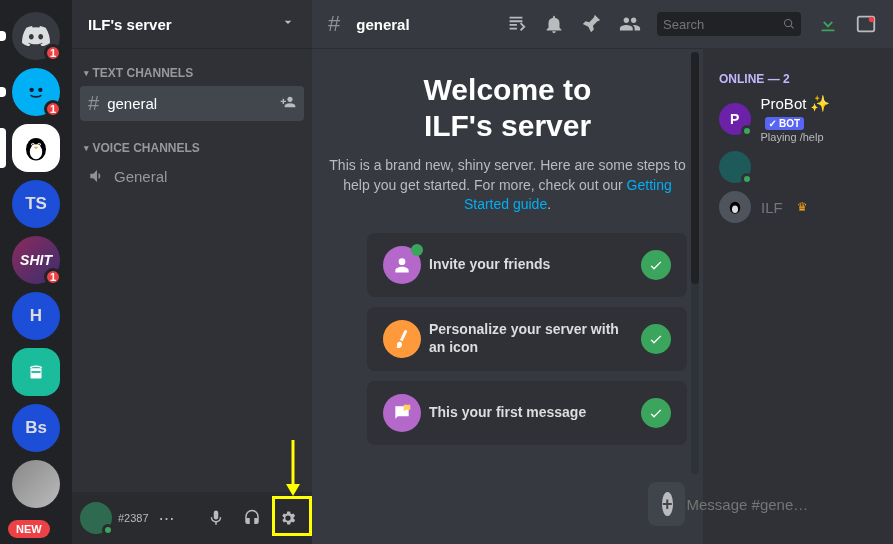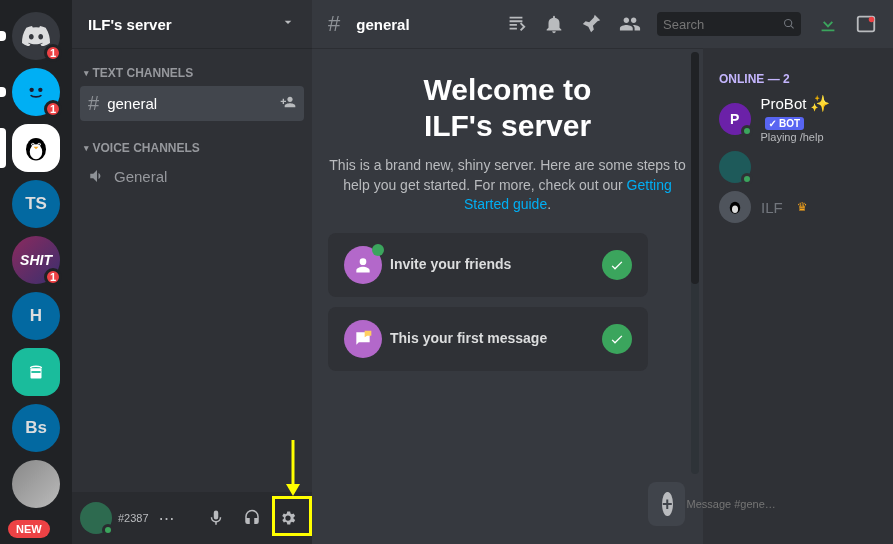--- a/index.html
+++ b/index.html
@@ -1,21 +1,21 @@
 <!DOCTYPE html>
 <html><head>
 <meta charset="utf-8">
 <style>
 * { margin:0; padding:0; box-sizing:border-box; font-family:"gg sans","Helvetica Neue",Arial,sans-serif; }
 body { width:893px; height:544px; background:#36393f; color:#dcddde; overflow:hidden; position:relative; }
 .app { display:flex; height:100%; }
 
 
 .rail { width:72px; background:#202225; display:flex; flex-direction:column; align-items:center; padding-top:12px; gap:8px; position:relative; }
-.rail-item { width:48px; height:48px; border-radius:24px; background:#0369a1; display:flex; align-items:center; justify-content:center; font-size:17px; font-weight:600; color:#dcddde; cursor:pointer; position:relative; }
+.rail-item { width:48px; height:48px; border-radius:24px; background:#1d4ed8; display:flex; align-items:center; justify-content:center; font-size:17px; font-weight:600; color:#dcddde; cursor:pointer; position:relative; }
 .rail-item.home { background:#36393f; }
 .rail-item.home svg { width:28px; height:20px; }
 .rail-item.blue { background:#00aff4; }
 .rail-item.white { background:#fff; }
 .rail-item.shit { background:linear-gradient(135deg,#8b2a5e,#3a2f6e); color:#fff; font-size:14px; font-weight:700; }
 .rail-item.teal { background:#1abc9c; border-radius:16px; }
 .rail-item.gray { background:#4f545c; }
 .rail-item.pill-active::before { content:""; position:absolute; left:-14px; width:8px; height:40px; background:#fff; border-radius:0 4px 4px 0; }
 .rail-item.pill-short::before { content:""; position:absolute; left:-14px; width:8px; height:10px; background:#fff; border-radius:0 4px 4px 0; }
 .badge-num { position:absolute; bottom:-2px; right:-2px; min-width:18px; height:18px; background:#ed4245; border:3px solid #202225; border-radius:12px; font-size:11px; font-weight:700; color:#fff; display:flex; align-items:center; justify-content:center; padding:0 1px; }
@@ -50,39 +50,39 @@
 .topbar { height:48px; display:flex; align-items:center; padding:0 16px; box-shadow:0 1px 0 rgba(4,4,5,.2); gap:16px; }
 .topbar .hash { color:#8e9297; font-size:22px; }
 .topbar .title { color:#fff; font-weight:600; font-size:15px; }
 .topbar .spacer { flex:1; }
 .tbtn { color:#b9bbbe; cursor:pointer; display:flex; align-items:center; justify-content:center; }
 .tbtn svg { width:22px; height:22px; fill:currentColor; }
 .search-wrap { background:#202225; border-radius:4px; height:24px; width:144px; display:flex; align-items:center; padding:0 6px; gap:4px; }
 .search-wrap input { background:transparent; border:none; outline:none; color:#dcddde; font-size:13px; width:100%; }
 .dl { color:#3ba55d; }
 .content { flex:1; display:flex; overflow:hidden; }
-.chat { flex:1; padding:24px 16px 0 16px; display:flex; flex-direction:column; align-items:flex-start; overflow:hidden; }
+.chat { flex:1; padding:24px 16px 0 16px; display:flex; flex-direction:column; align-items:flex-end; overflow:hidden; }
 .welcome { text-align:center; max-width:360px; }
 .welcome h2 { font-size:30px; font-weight:800; color:#fff; line-height:1.2; }
 .welcome p { font-size:14px; color:#b9bbbe; margin-top:12px; line-height:1.4; }
 .welcome a { color:#00aff4; text-decoration:none; }
 .cards { width:320px; margin-top:18px; display:flex; flex-direction:column; gap:10px; }
 .card { background:#2f3136; border-radius:8px; height:64px; display:flex; align-items:center; padding:0 16px; gap:8px; cursor:pointer; }
 .card-icon { width:38px; height:38px; border-radius:50%; display:flex; align-items:center; justify-content:center; font-size:20px; }
 .ci1 { background:#b368ca; position:relative; }
 .ci1::after { content:""; position:absolute; top:-2px; right:-2px; width:12px; height:12px; background:#3ba55d; border-radius:50%; }
 .ci2 { background:#ff9a3c; transform:rotate(-20deg); }
 .ci3 { background:#b368ca; }
 .card-text { flex:1; font-size:14px; font-weight:600; color:#dcddde; line-height:1.25; }
 .check { width:30px; height:30px; border-radius:50%; background:#3ba55d; display:flex; align-items:center; justify-content:center; color:#fff; font-weight:700; }
 .check svg { width:16px; height:16px; fill:#fff; }
 
 .composer { position:absolute; bottom:18px; left:336px; right:208px; height:44px; background:#40444b; border-radius:8px; display:flex; align-items:center; padding:0 14px; gap:14px; }
 .composer .plus { width:24px; height:24px; border-radius:50%; background:#b9bbbe; color:#40444b; display:flex; align-items:center; justify-content:center; font-size:18px; font-weight:700; cursor:pointer; }
-.composer input { flex:1; background:transparent; border:none; outline:none; color:#dcddde; font-size:11px; }
+.composer input { flex:1; background:transparent; border:none; outline:none; color:#dcddde; font-size:15px; }
 
 .members { width:190px; background:#2f3136; padding:16px 8px; border-left:none; }
 .mem-cat { font-size:12px; font-weight:600; color:#c4b5fd; text-transform:uppercase; padding:8px 8px 4px; }
 .mem { display:flex; align-items:center; gap:10px; padding:4px 8px; border-radius:4px; cursor:pointer; }
 .mem-av { width:32px; height:32px; border-radius:50%; position:relative; }
 .mem-av .status-dot { border-color:#2f3136; }
 .av-purple { background:#6b21a8; color:#fff; display:flex; align-items:center; justify-content:center; font-size:14px; font-weight:700; }
 .av-teal { background:#1e5a5a; }
 .av-off { background:#4f545c; display:flex; align-items:center; justify-content:center; }
 .mem-name { font-size:15px; color:#fff; font-weight:500; }
@@ -276,20 +276,33 @@
                 </svg>
               </div>
             <div class="card-text">Invite your friends</div>
             <div class="check">
                 <svg viewBox="0 0 24 24">
                   <path d="M9 16.2l-3.5-3.5L4 14l5 5 11-11-1.4-1.4z"></path>
                 </svg>
               </div>
           </div>
           <div class="card">
+            <div class="card-icon ci2">
+                <svg width="20" height="20" viewBox="0 0 24 24">
+                  <path fill="#fff" d="M7 14c-1.7 0-3 1.3-3 3 0 1.3-1.2 2-2 2 1 1.3 2.5 2 4 2 2.2 0 4-1.8 4-4 0-1.7-1.3-3-3-3zm13.7-9.6l-1-1c-.4-.4-1-.4-1.4 0l-9 9 2.4 2.4 9-9c.4-.4.4-1 0-1.4z"></path>
+                </svg>
+              </div>
+            <div class="card-text">Personalize your server with an icon</div>
+            <div class="check">
+                <svg viewBox="0 0 24 24">
+                  <path d="M9 16.2l-3.5-3.5L4 14l5 5 11-11-1.4-1.4z"></path>
+                </svg>
+              </div>
+          </div>
+          <div class="card">
             <div class="card-icon ci3">
                 <svg width="20" height="20" viewBox="0 0 24 24">
                   <path fill="#fff" d="M4 4h16v12H7l-3 3V4z"></path>
                   <path fill="#ffcf60" d="M14 2h8v6h-5l-3 2V2z"></path>
                 </svg>
               </div>
             <div class="card-text">This your first message</div>
             <div class="check">
                 <svg viewBox="0 0 24 24">
                   <path d="M9 16.2l-3.5-3.5L4 14l5 5 11-11-1.4-1.4z"></path>

